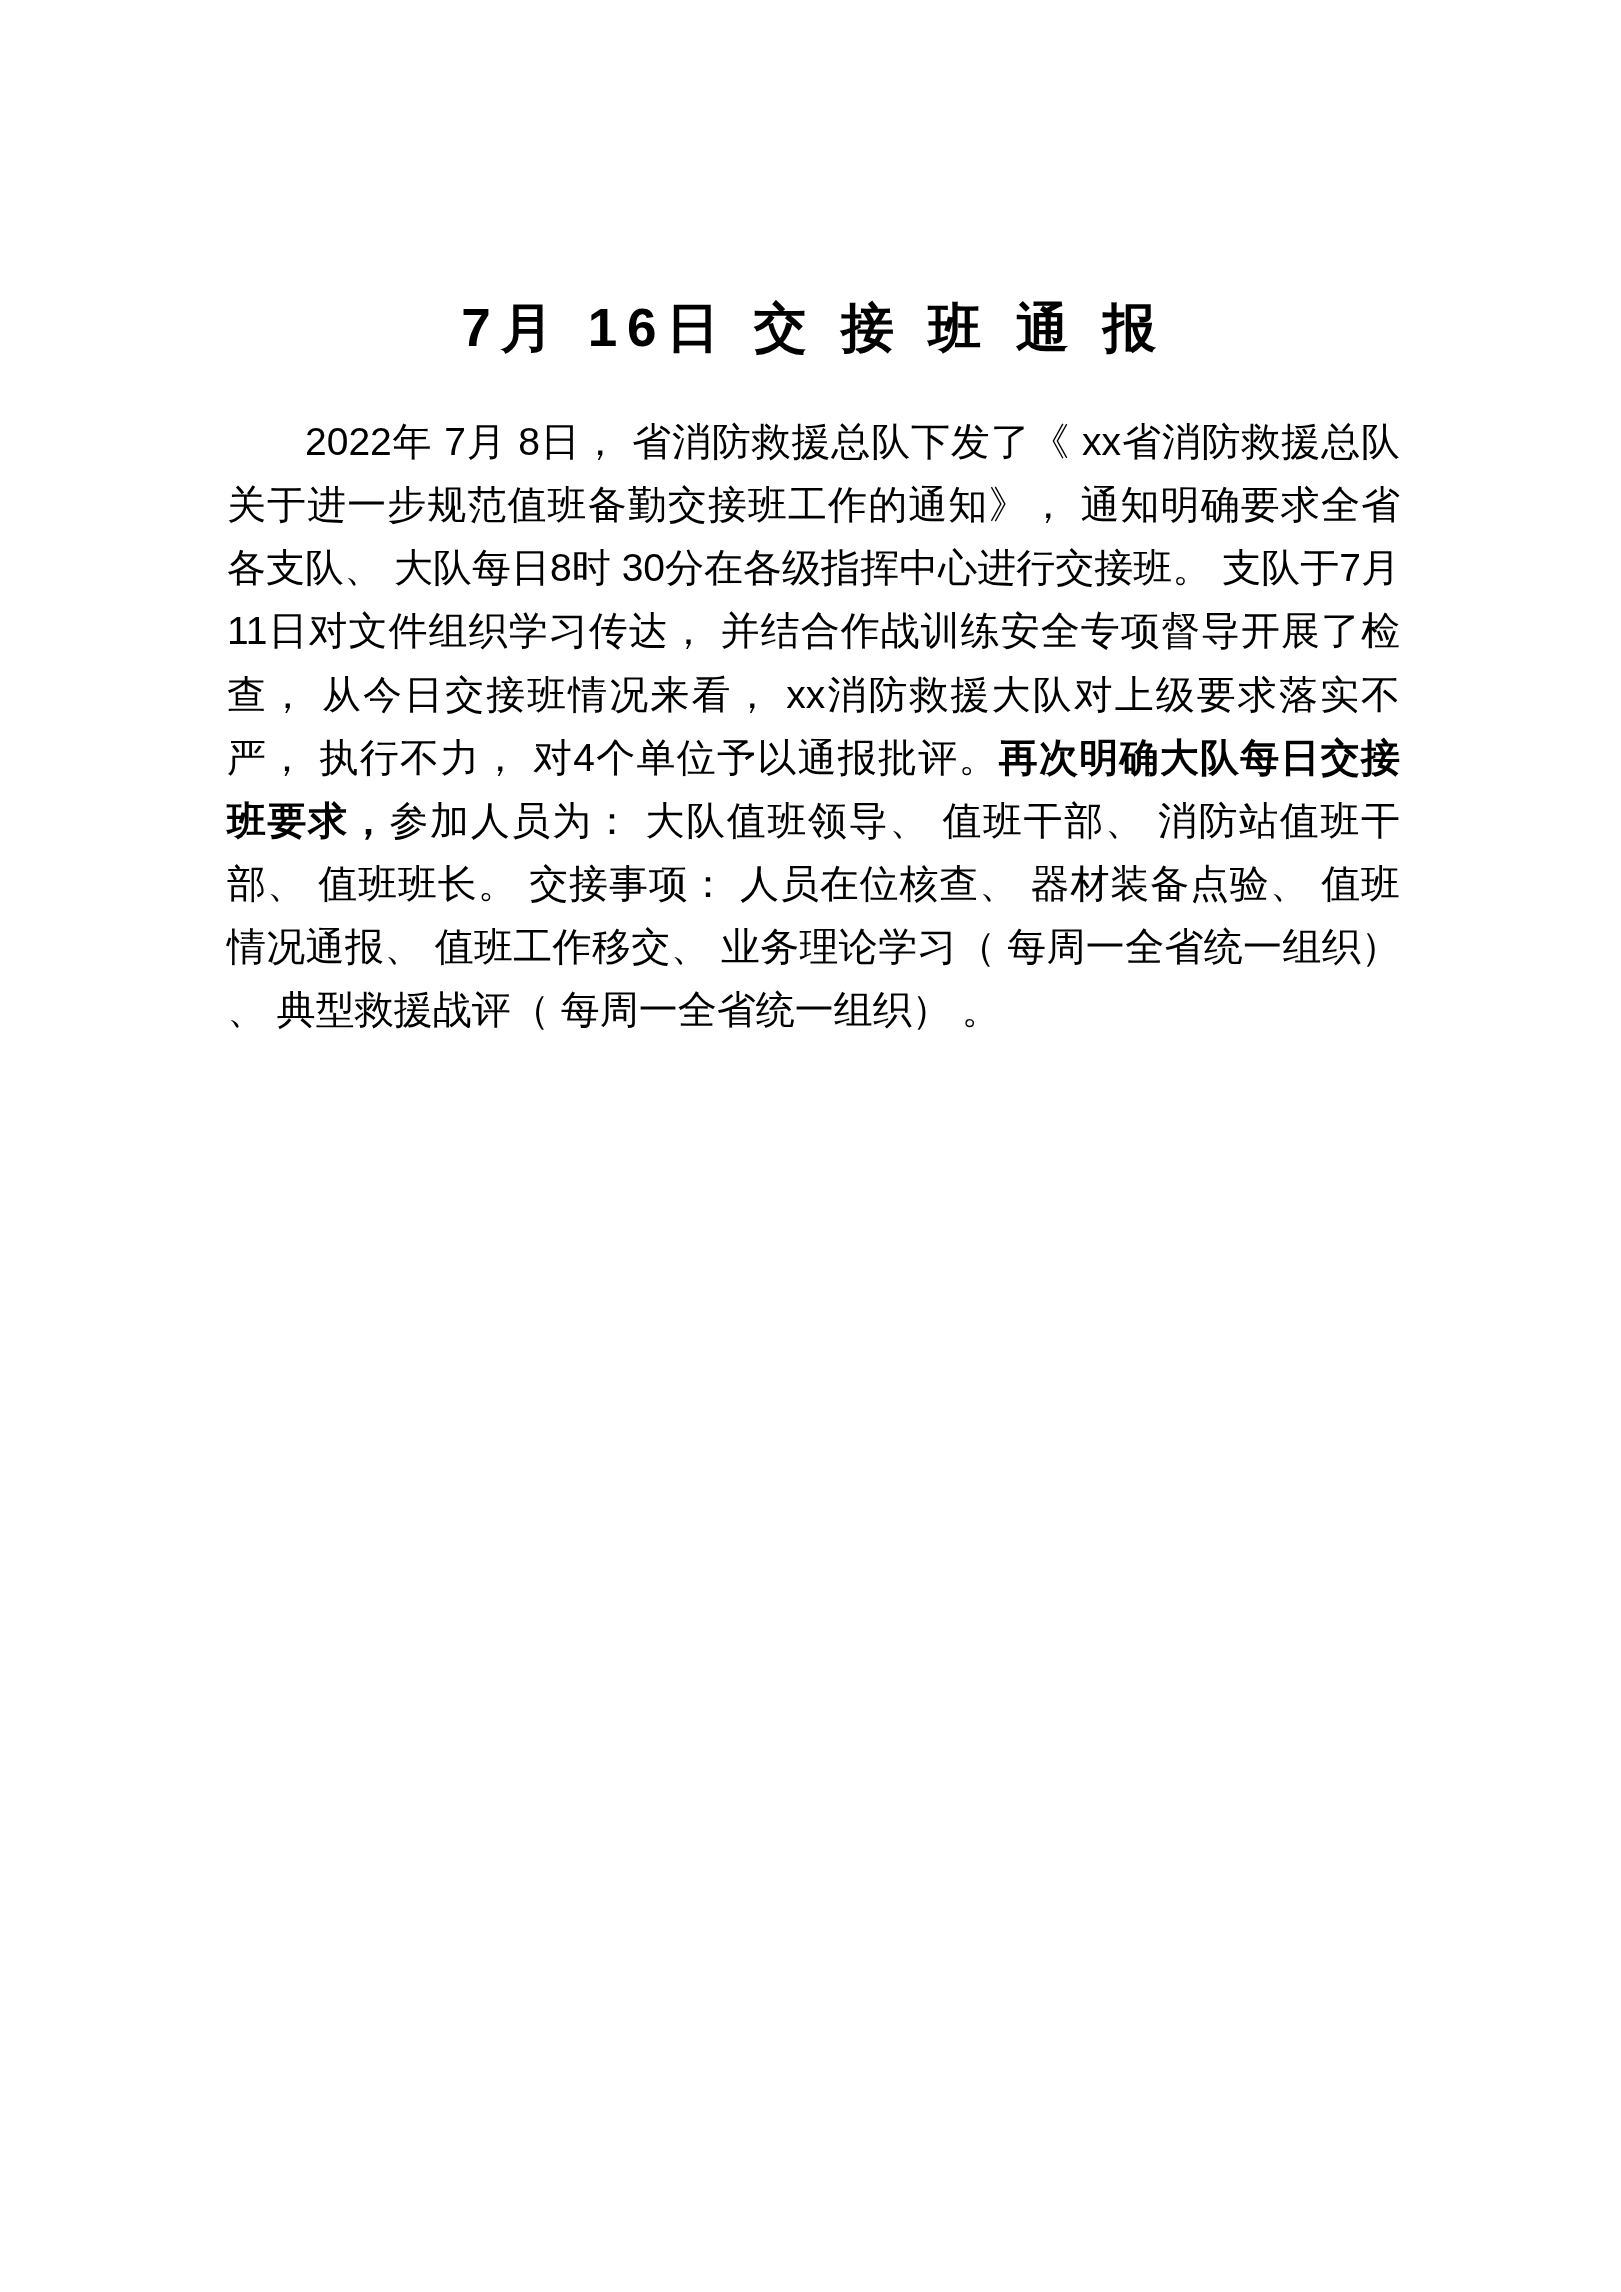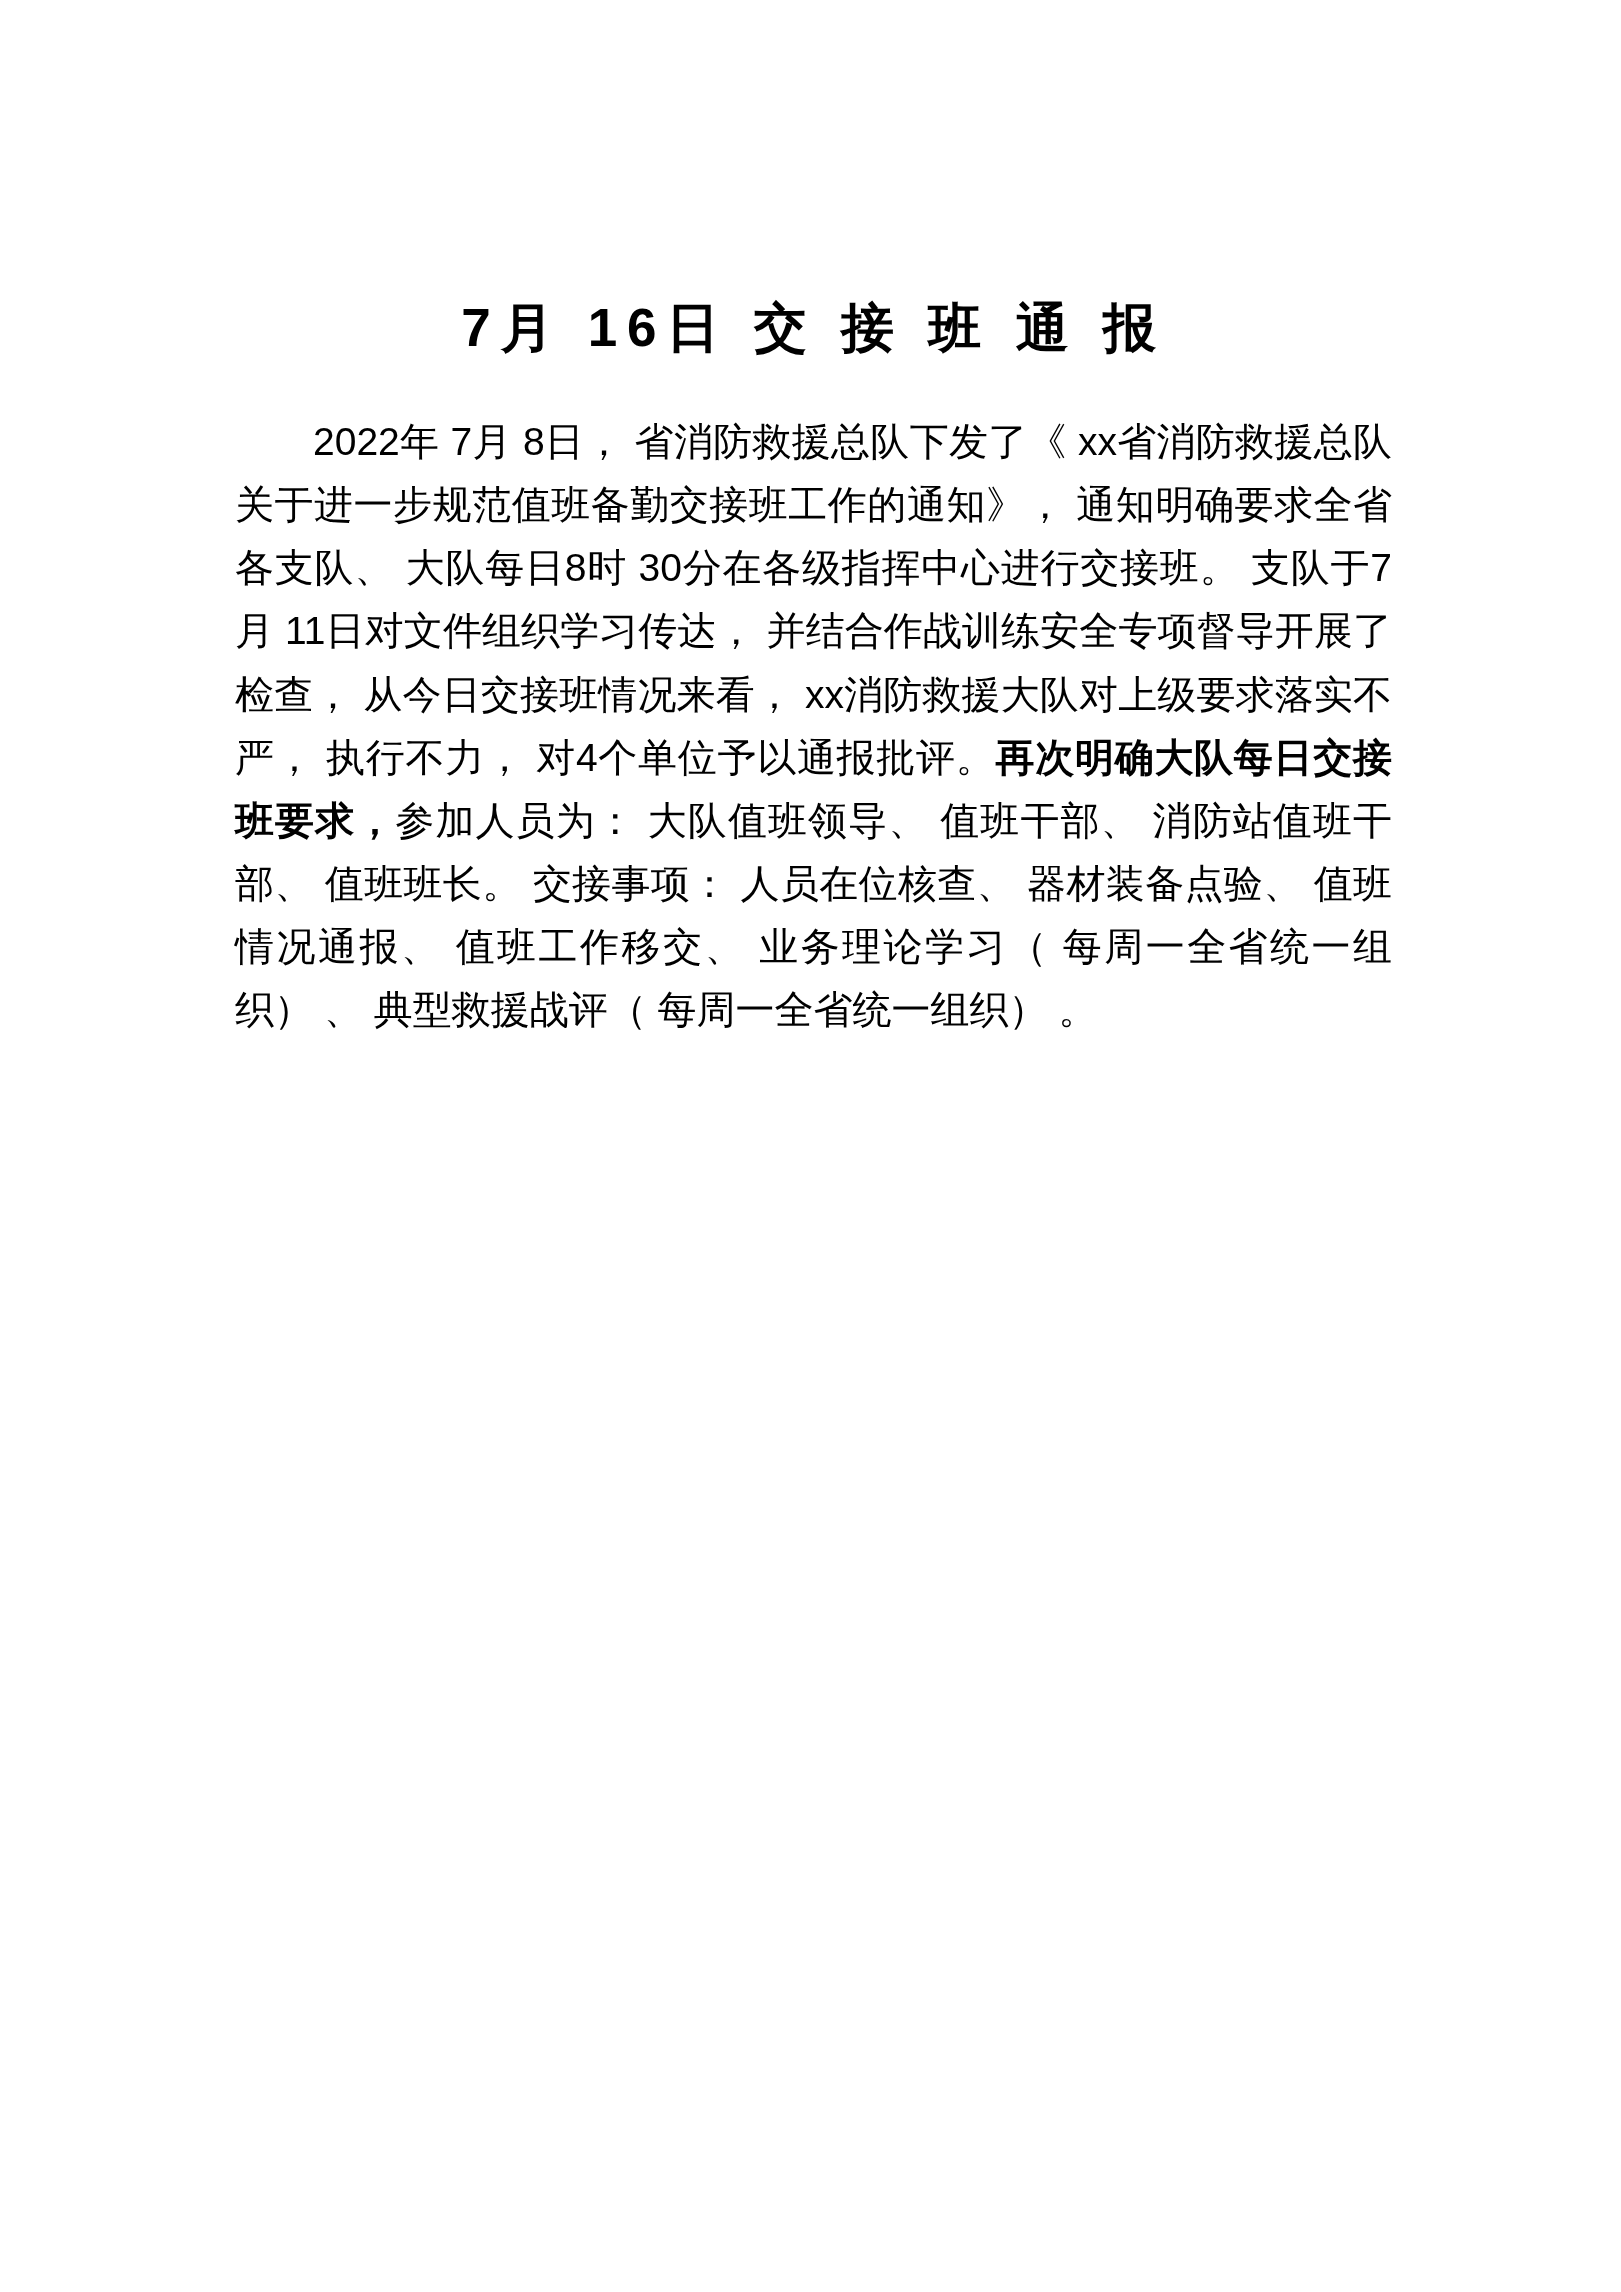--- a/index.html
+++ b/index.html
@@ -34,21 +34,21 @@
     line-height: 1.3;
     margin: 0 0 47px 0;
     white-space: pre;
   }
   .doc-paragraph {
     font-size: 39px;
     line-height: 1.62;
     text-align: justify;
     text-align-last: left;
     text-justify: inter-character;
-    margin: 12px;
+    margin: 4px;
     text-indent: 0;
   }
   .indent {
     display: inline-block;
     width: 78px;
   }
   .bold-run {
     font-weight: 700;
   }
 </style>

